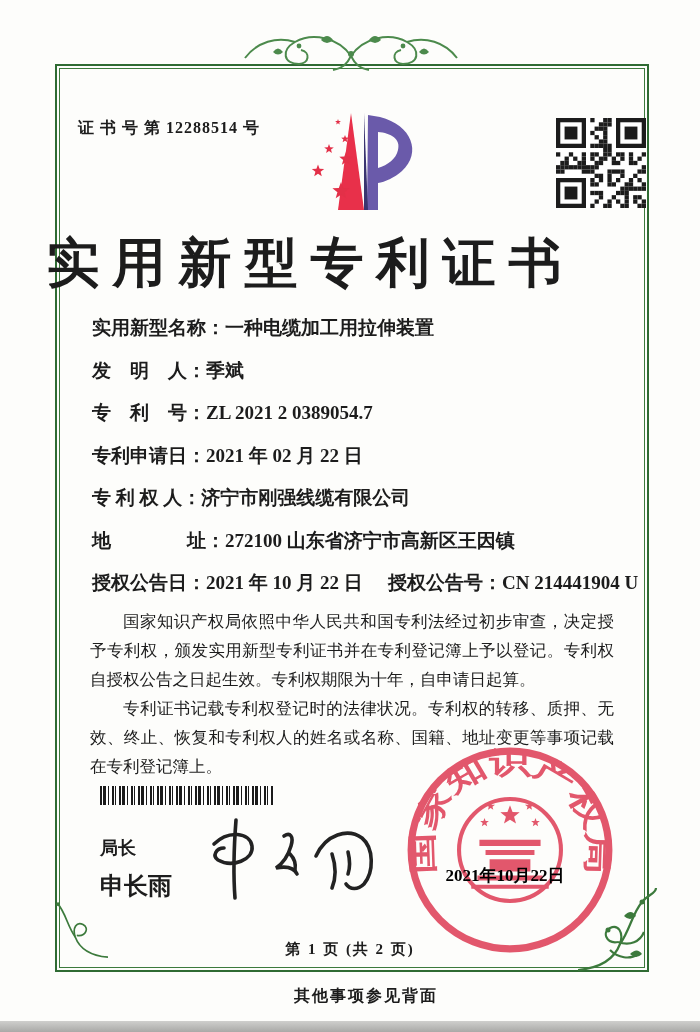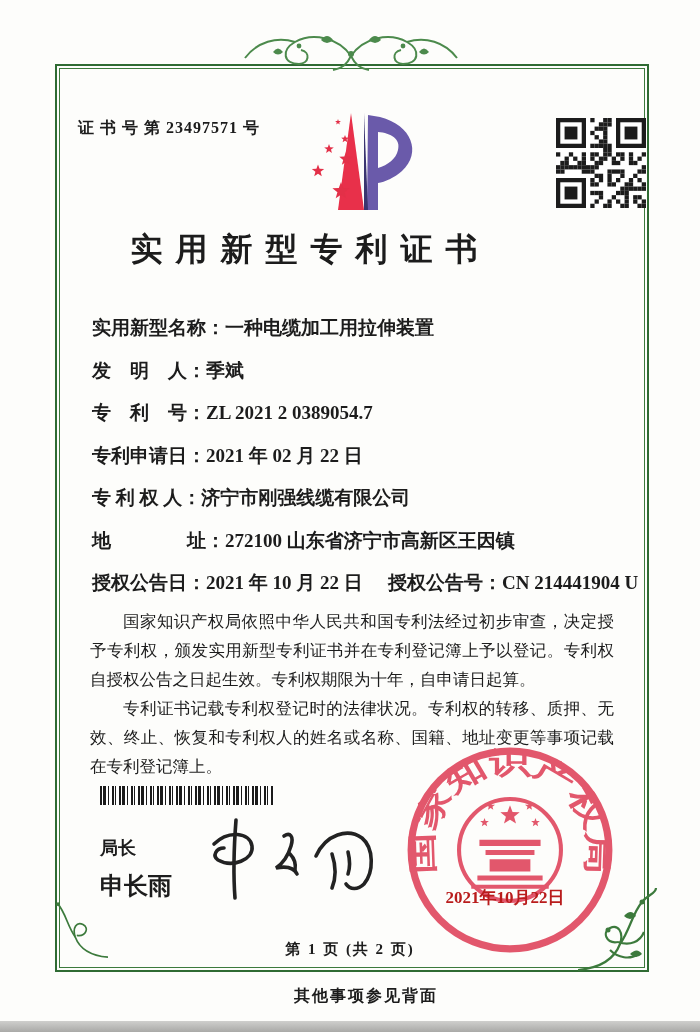--- a/index.html
+++ b/index.html
@@ -16,21 +16,21 @@
   .flourish{position:absolute;pointer-events:none;}
   .fl-top{left:243px;top:18px;width:216px;height:60px;}
   .fl-br{left:578px;top:886px;width:82px;height:88px;}
   .fl-bl{left:44px;top:886px;width:64px;height:80px;transform:scaleX(-1);}
   
   .cert-no{position:absolute;left:78px;top:118px;font-size:16px;font-weight:600;
     letter-spacing:1px;}
   .logo{position:absolute;left:288px;top:108px;width:140px;height:108px;}
   .qr{position:absolute;left:556px;top:118px;width:90px;height:90px;}
   .title{position:absolute;left:0;top:228px;width:608px;text-align:center;
-    font-size:32px;font-weight:700;letter-spacing:13px;text-indent:13px;}
+    font-size:53px;font-weight:700;letter-spacing:13px;text-indent:13px;}
   
   .fields{position:absolute;left:92px;top:315px;width:530px;font-size:19px;}
   .field-row{height:42.5px;font-weight:600;white-space:nowrap;position:relative;}
   .field-row .lbl{font-weight:700;}
   .grant-pair{position:absolute;left:276px;top:0;margin-left:20px;}
   
   .body-text{position:absolute;left:90px;top:607px;width:524px;font-size:16.5px;
     line-height:29px;text-align:justify;}
   .body-text p{margin:0;text-indent:2em;font-weight:500;}
   
@@ -38,22 +38,22 @@
     background:repeating-linear-gradient(90deg,
       #1b1b1b 0 2px,#fff 2px 3px,#1b1b1b 3px 6px,#fff 6px 8px,
       #1b1b1b 8px 9px,#fff 9px 12px,#1b1b1b 12px 14px,#fff 14px 15px,
       #1b1b1b 15px 16px,#fff 16px 19px);}
   
   .signer-title{position:absolute;left:100px;top:836px;font-size:18px;font-weight:700;}
   .signer-name{position:absolute;left:100px;top:870px;font-size:24px;font-weight:700;}
   .signature{position:absolute;left:198px;top:810px;width:186px;height:98px;}
   
   .seal{position:absolute;left:404px;top:744px;width:212px;height:212px;opacity:.92;}
-  .seal-date{position:absolute;left:424px;top:886px;width:162px;text-align:center;
-    font-size:17px;font-weight:700;color:#b91c1c;}
+  .seal-date{position:absolute;left:424px;top:864px;width:162px;text-align:center;
+    font-size:17px;font-weight:700;color:#000000;}
   
   .page-info{position:absolute;left:0;top:940px;width:700px;text-align:center;
     font-size:15px;font-weight:600;letter-spacing:2px;}
   .back-note{position:absolute;left:0;top:986px;width:700px;text-align:center;
     font-size:16px;font-weight:700;letter-spacing:2px;padding-left:16px;}
   .scan-edge{position:absolute;left:0;top:1021px;width:700px;height:11px;
     background:linear-gradient(#cfcfcd,#a9a9a7);}
 </style>
 </head>
 <body>
@@ -98,21 +98,21 @@
   <svg class="flourish fl-bl" viewBox="0 0 82 88">
     <g fill="none" stroke="#3c7a3c" stroke-width="2.2">
       <path d="M0 84 C22 82 36 74 42 58 C46 46 40 38 32 42 C24 46 28 58 40 56"></path>
       <path d="M42 58 C52 44 54 28 64 16"></path>
     </g>
     <g fill="#3c7a3c">
         <circle cx="64" cy="16" r="2.5"></circle>
       </g>
   </svg>
 
-  <div class="cert-no">证 书 号 第 23497571 号</div>
+  <div class="cert-no">证 书 号 第 12288514 号</div>
 
   <svg class="logo" viewBox="0 0 140 106">
     <path d="M80 6 L92 8 C124 16 134 44 114 62 C106 69 97 73 90 74 L90 101 L79 101 Z
              M90 23 L90 59 C100 56 108 50 110 41 C113 30 103 24 90 23 Z" fill="#6a5aaa" fill-rule="evenodd"></path>
     <polygon points="63,4 76,101 50,101" fill="#e8304a"></polygon>
     <polygon points="76,4 80,101 76,101" fill="#3a3470"></polygon>
     <g id="logo-stars" fill="#e33048">
         <polygon points="53.0,73.0 55.2,78.9 61.6,79.2 56.6,83.2 58.3,89.3 53.0,85.8 47.7,89.3 49.4,83.2 44.4,79.2 50.8,78.9"></polygon>
         <polygon points="30.0,55.5 31.6,59.8 36.2,60.0 32.6,62.8 33.8,67.3 30.0,64.7 26.2,67.3 27.4,62.8 23.8,60.0 28.4,59.8"></polygon>
         <polygon points="58.0,43.0 59.7,47.6 64.7,47.8 60.8,50.9 62.1,55.7 58.0,52.9 53.9,55.7 55.2,50.9 51.3,47.8 56.3,47.6"></polygon>

